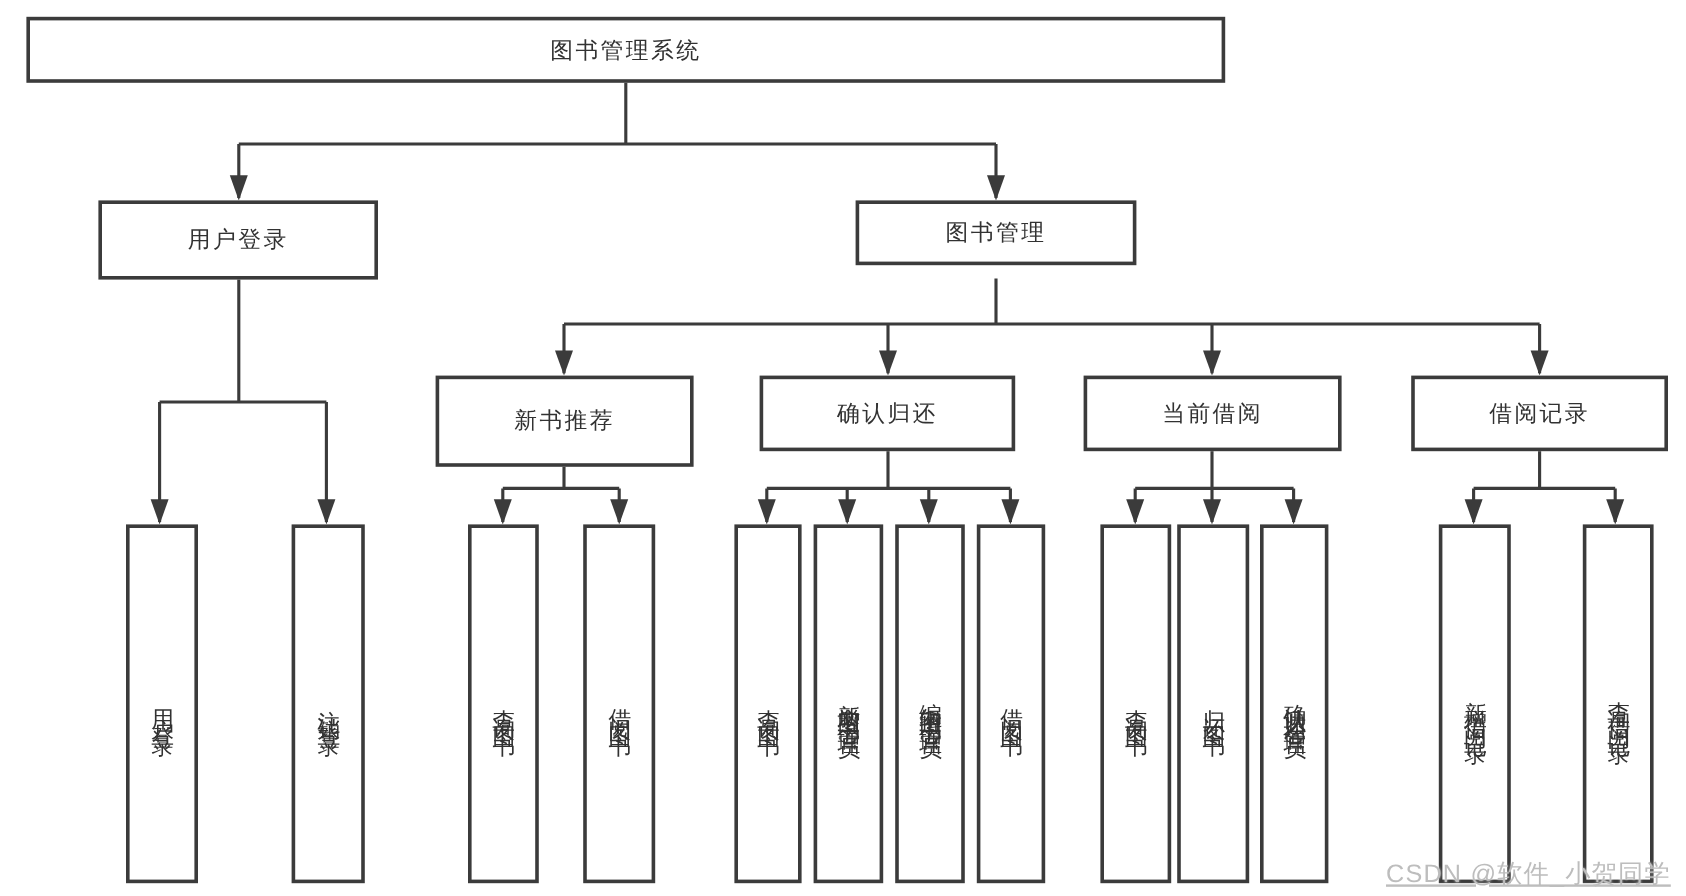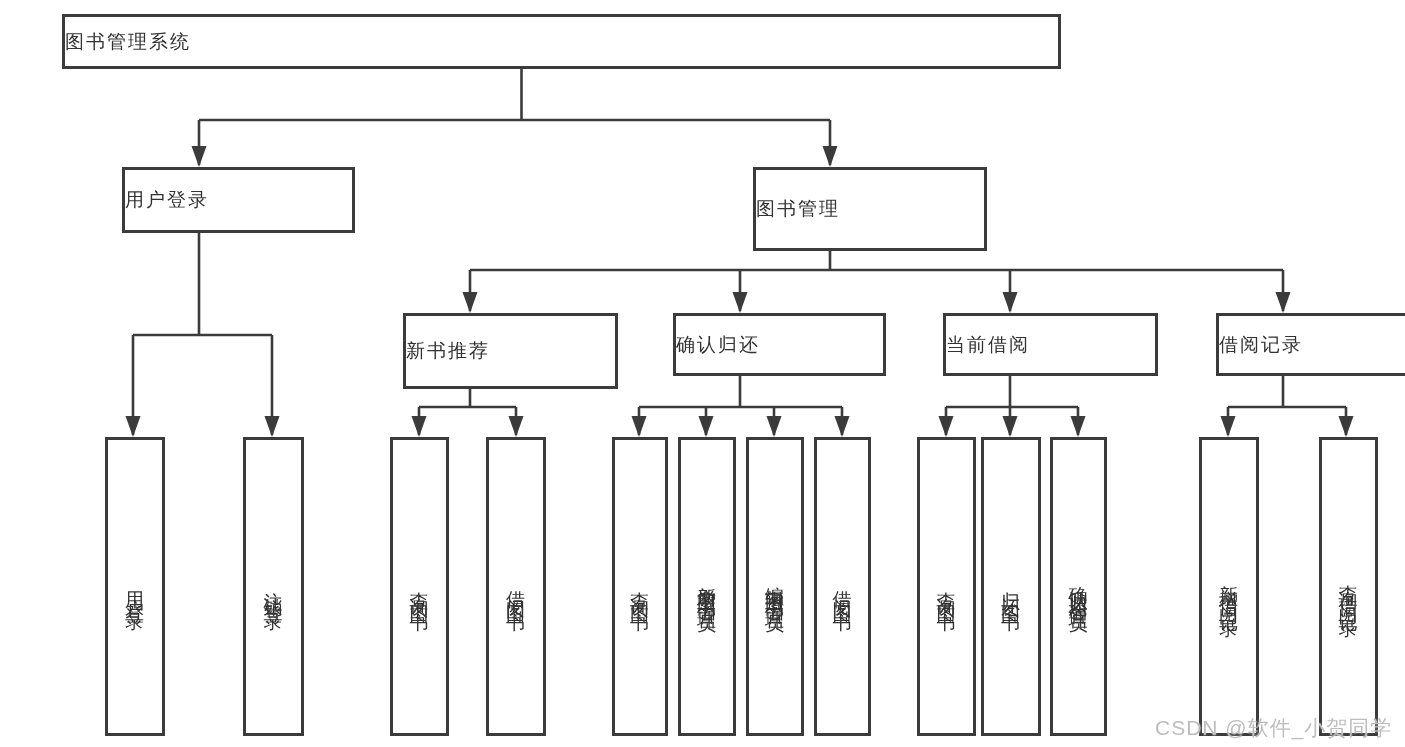--- a/index.html
+++ b/index.html
@@ -30,26 +30,25 @@
     fill: none;
   }
   svg.connectors .arrow { fill: var(--line, #3b3b3b); }
 
   .box {
     position: absolute;
     background: #ffffff;
     border: 3px solid var(--line, #3b3b3b);
     display: flex;
     align-items: center;
-    justify-content: flex-start;
+    justify-content: center;
     color: var(--text, #323232);
     font-size: 19px;
     letter-spacing: 2px;
     white-space: nowrap;
-    margin-left: 40px;
   }
 
   .col {
     position: absolute;
     top: 437px;
     height: 299px;
     background: #ffffff;
     border: 3px solid var(--line, #3b3b3b);
     display: flex;
     align-items: center;
@@ -69,20 +68,21 @@
 
   .watermark {
     position: absolute;
     left: 1155px;
     top: 714px;
     font-size: 21px;
     letter-spacing: 1px;
     color: var(--watermark, #bdbdbd);
     text-shadow: 0 0 2px rgba(255,255,255,0.9);
     white-space: nowrap;
+    text-decoration: underline;
   }
 </style>
 </head>
 <body>
 
 <div class="canvas">
 
   <svg class="connectors" viewBox="0 0 1405 747" xmlns="http://www.w3.org/2000/svg">
     <defs>
       <path id="ah" d="M0 0 L-7.5 -21 L7.5 -21 Z"></path>
@@ -121,21 +121,21 @@
     </g>
   </svg>
 
   <div class="box" style="left:22px;top:14px;width:999px;height:55px">
     <span>图书管理系统</span>
   </div>
 
   <div class="box" style="left:82px;top:167px;width:233px;height:66px">
     <span>用户登录</span>
   </div>
-  <div class="box" style="left:713px;top:167px;width:234px;height:84px">
+  <div class="box" style="left:713px;top:167px;width:234px;height:54px">
     <span>图书管理</span>
   </div>
 
   <div class="box" style="left:363px;top:313px;width:215px;height:76px">
     <span>新书推荐</span>
   </div>
   <div class="box" style="left:633px;top:313px;width:213px;height:63px">
     <span>确认归还</span>
   </div>
   <div class="box" style="left:903px;top:313px;width:215px;height:63px">

